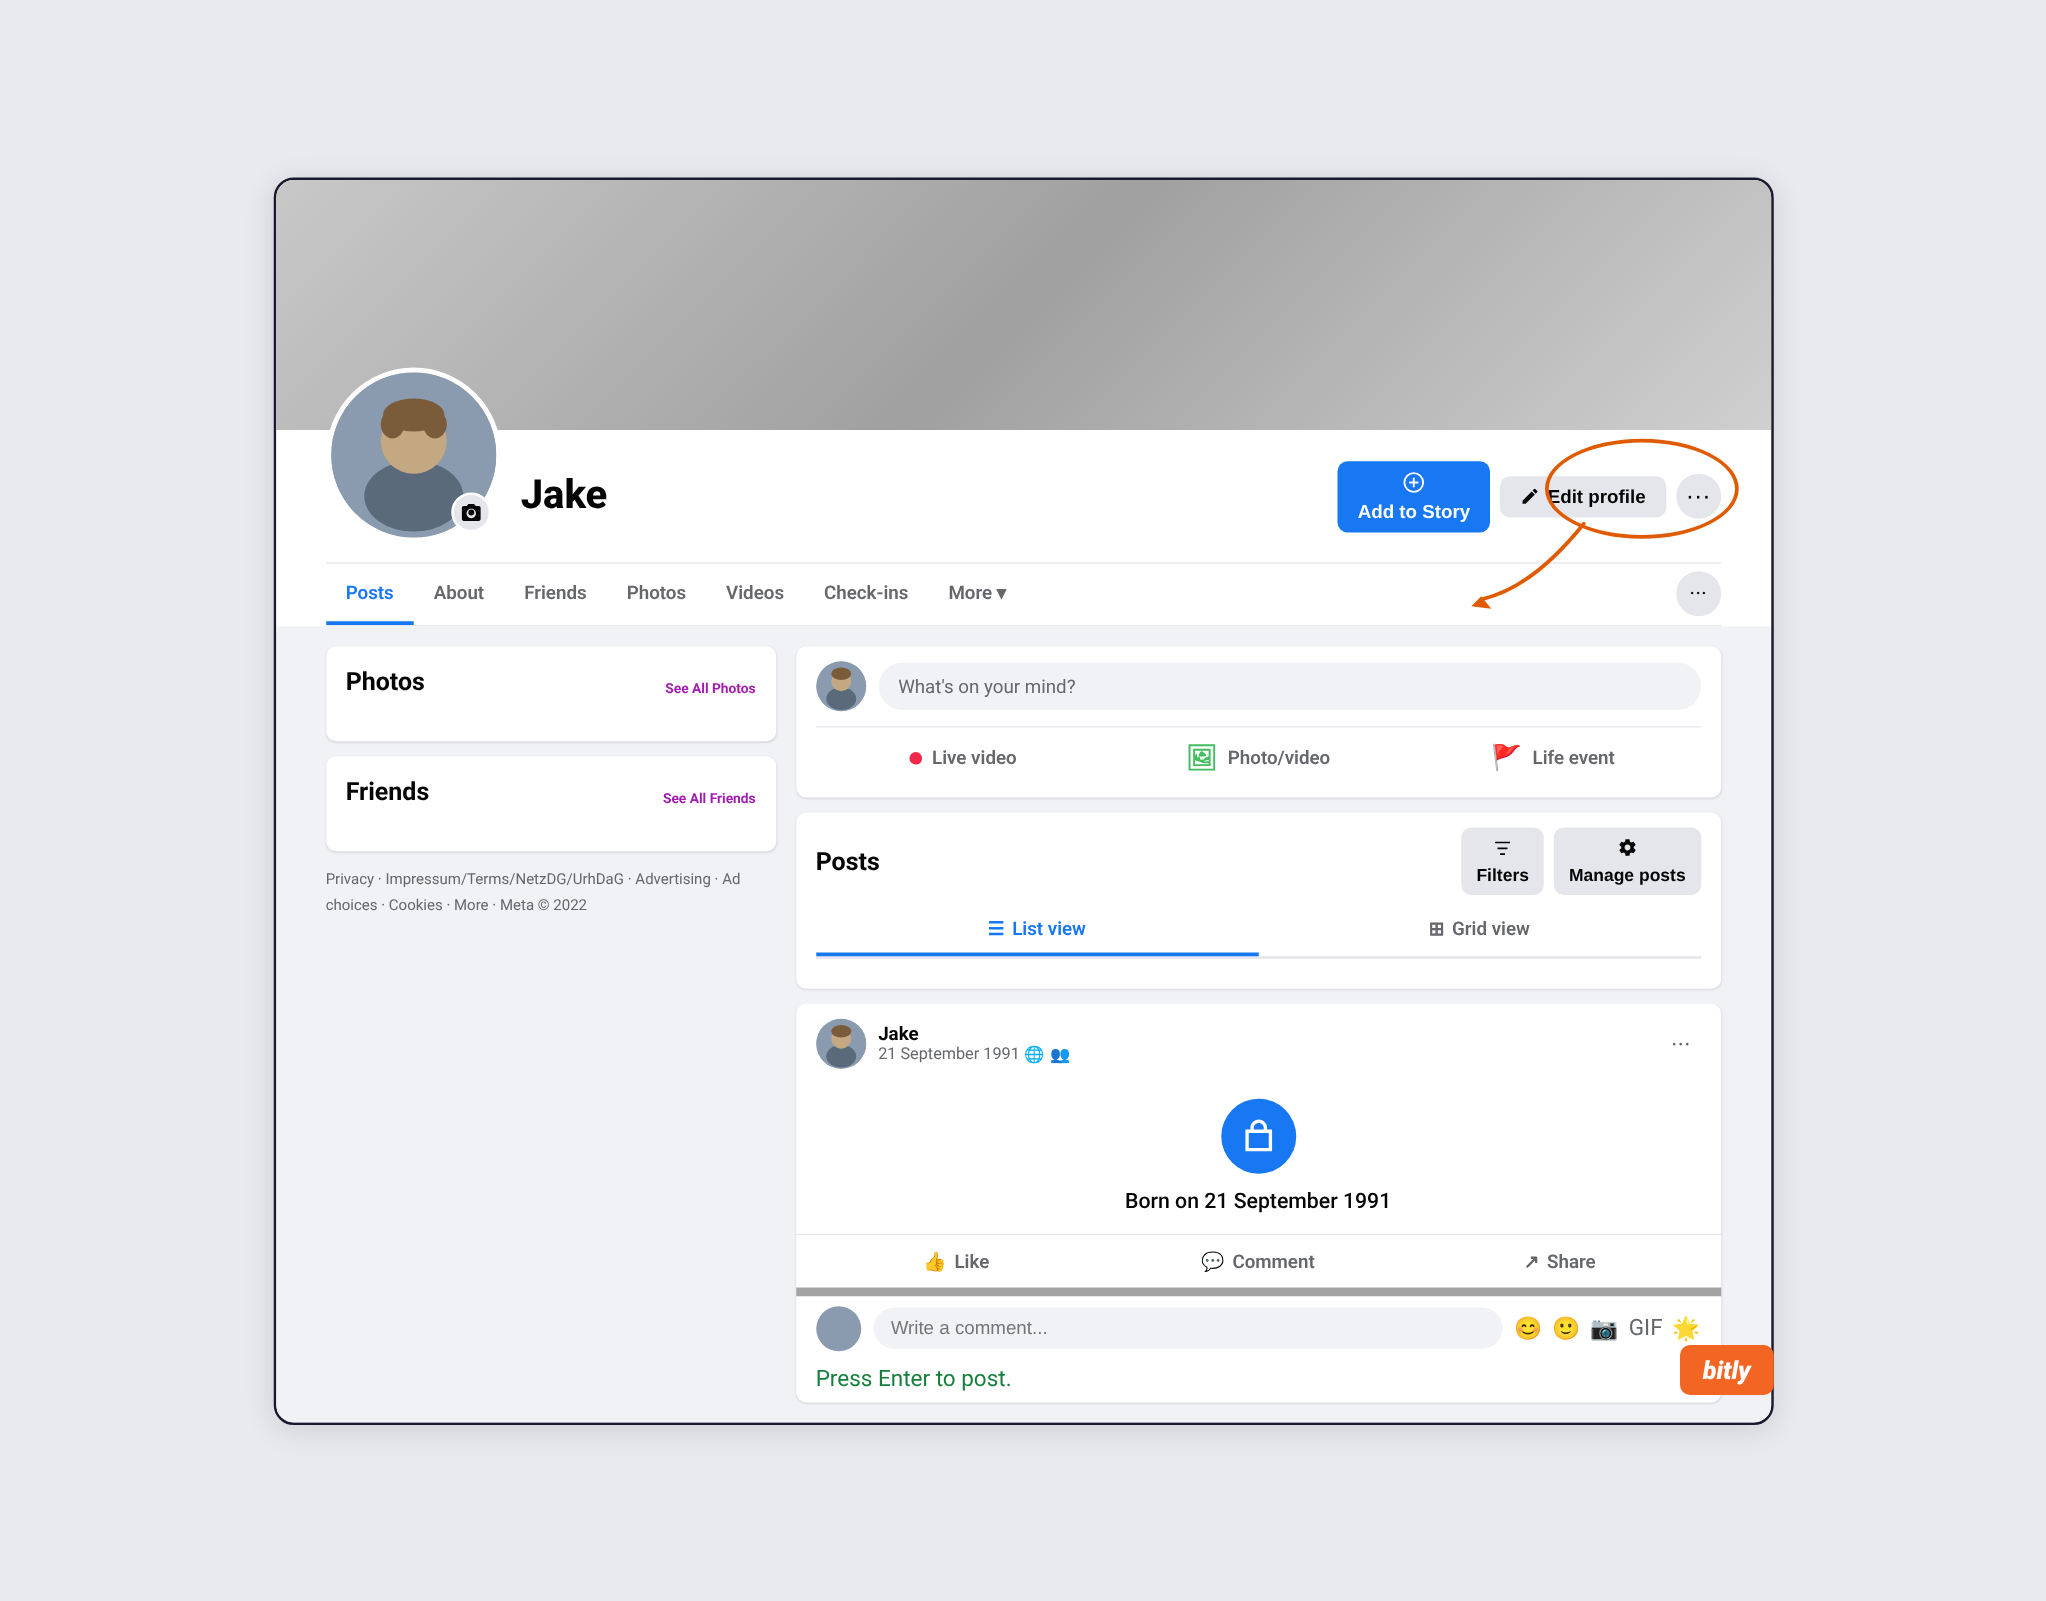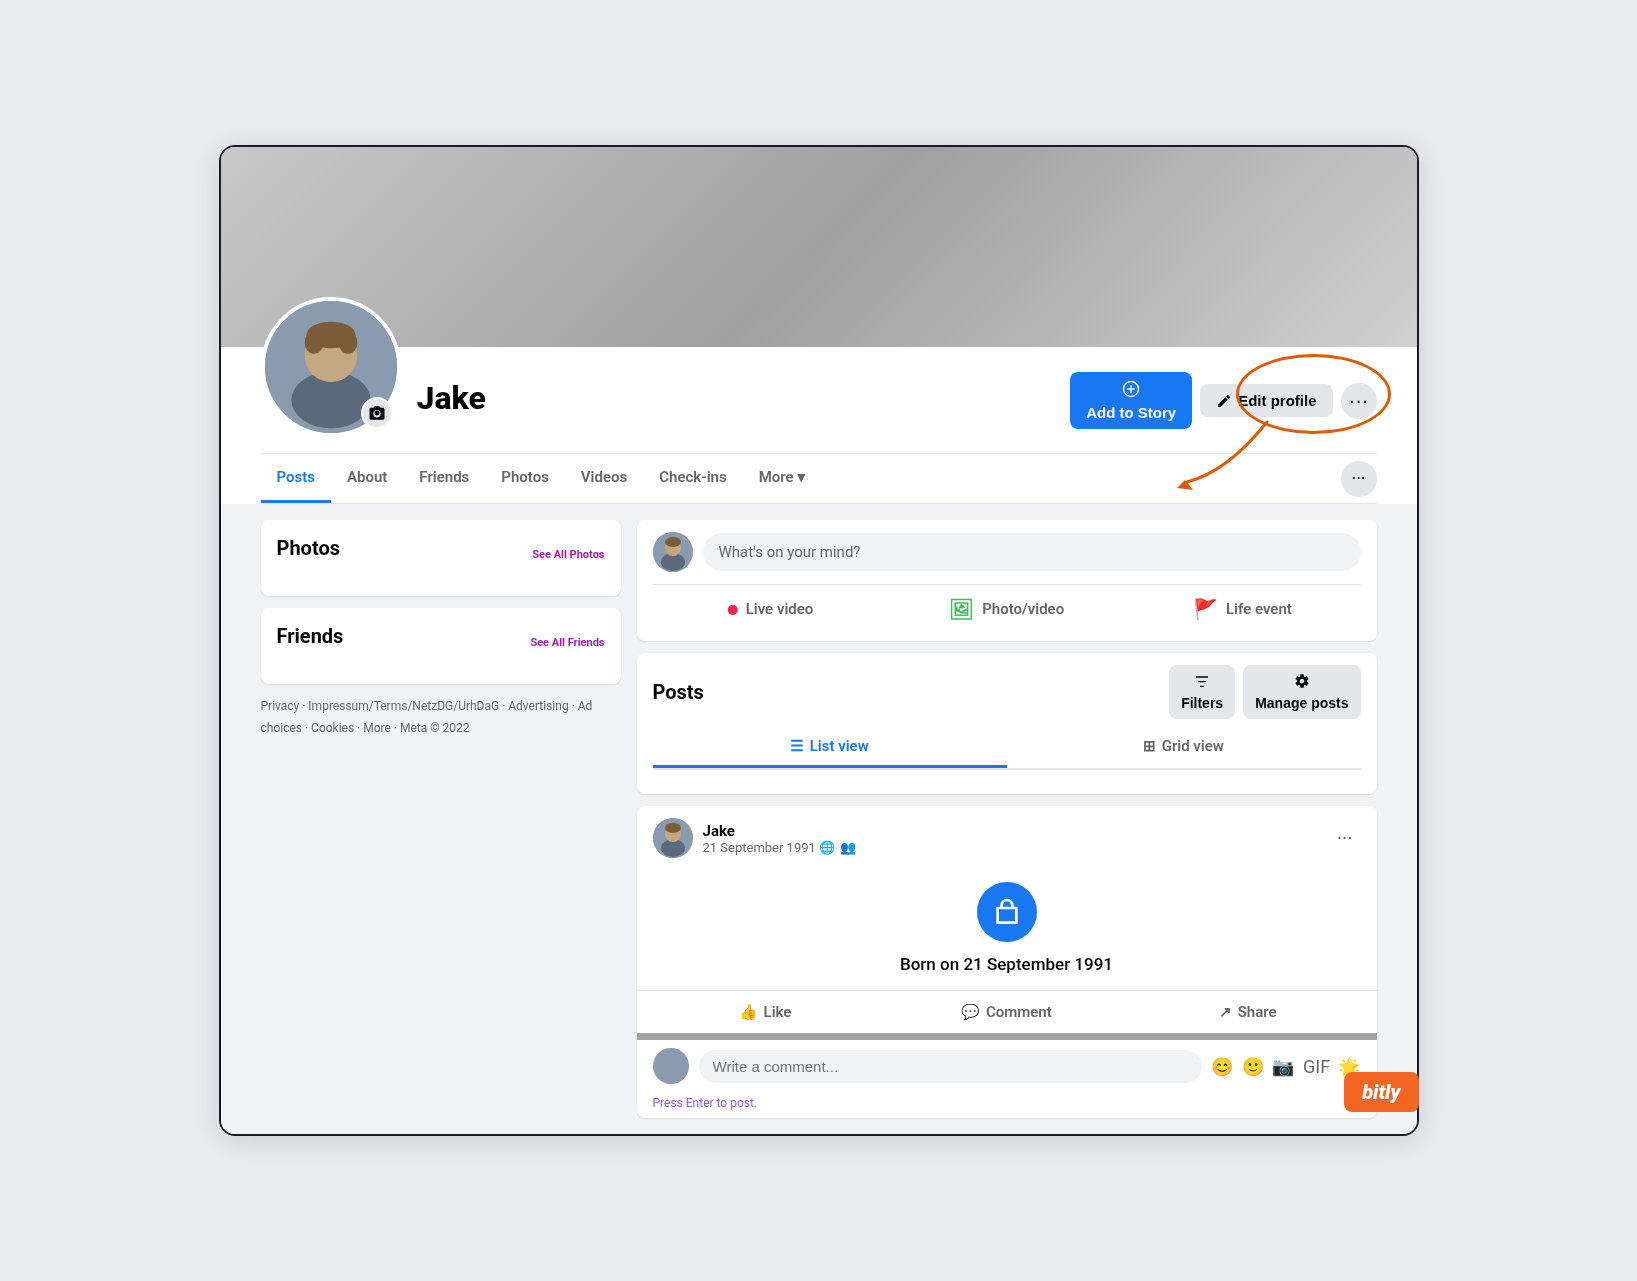--- a/index.html
+++ b/index.html
@@ -448,22 +448,22 @@
       font-size: 15px;
       color: #65676b;
     }
     .comment-emoji-row {
       display: flex;
       gap: 8px;
       color: #65676b;
       font-size: 18px;
     }
     .press-enter-hint {
-      font-size: 12px;
-      color: #8b5cf6;
+      font-size: 18px;
+      color: #15803d;
       padding: 4px 16px 8px;
     }
   </style>
 </head>
 <body>
 
 <div style="position:relative; width:1200px; max-width:100%;">
   <div class="browser-window">
 
     <div class="cover-photo"></div>

